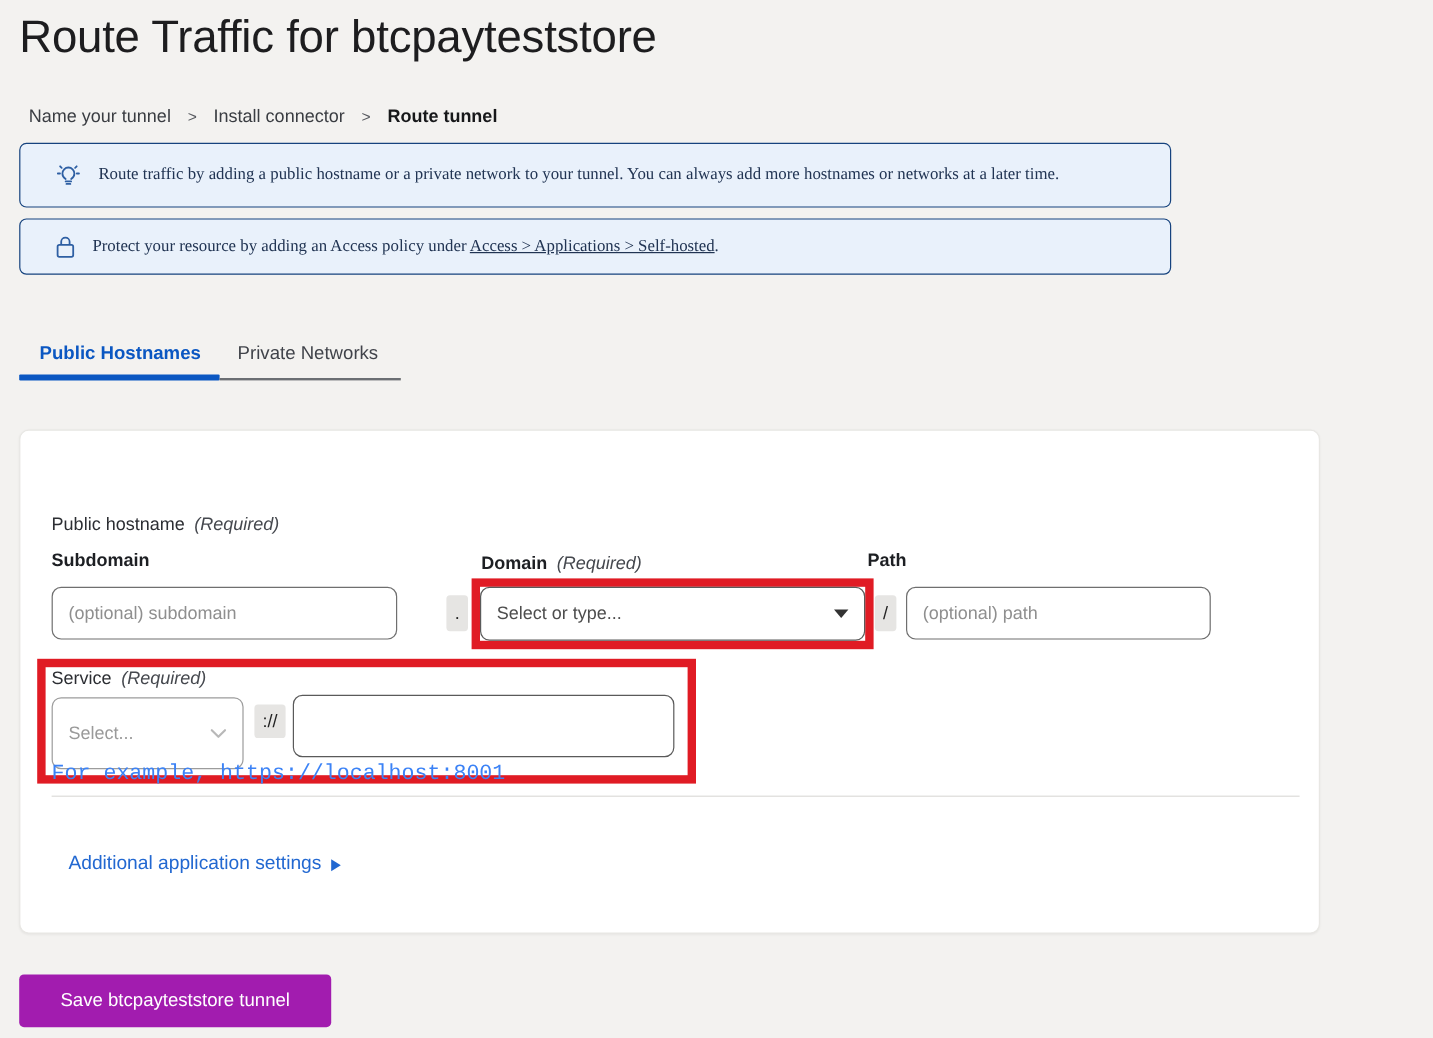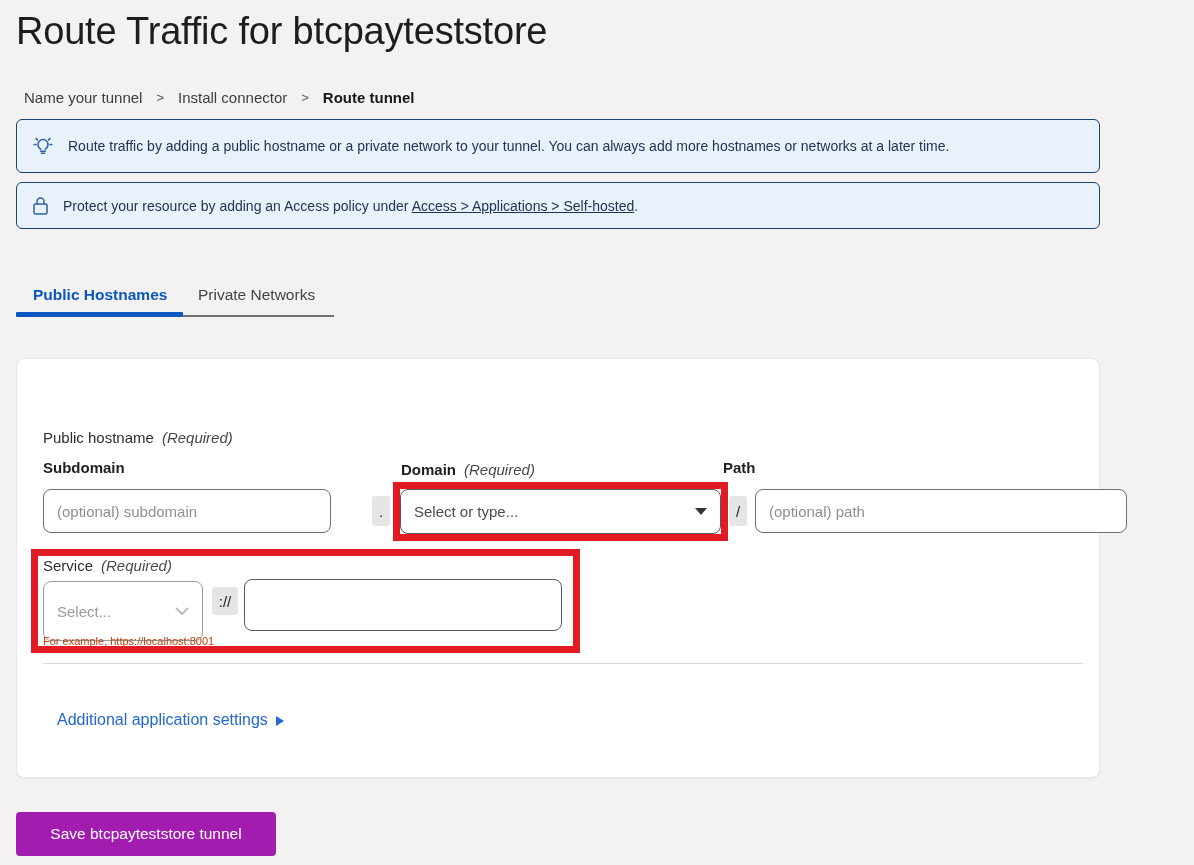--- a/index.html
+++ b/index.html
@@ -21,27 +21,27 @@
 
   .breadcrumb {
     left: 24px; top: 89px;
     display: flex; align-items: center; gap: 14px;
     font-size: 15px; color: #3a3d42;
   }
   .crumb-sep { color: #55585e; font-size: 13px; }
   .crumb-current { font-weight: bold; color: #17181a; }
 
   .banner {
-    left: 16px; width: 1084px;
+    left: 16px; width: 960px;
     background: #e9f1fb;
     border: 1px solid #16437e;
     border-radius: 6px;
     display: flex; align-items: center; gap: 13px;
-    padding: 0 14px;
-    font-size: 14px; color: #213453;
+    padding: 0 28px;
+    font-size: 14px; color: #213453; font-family: Liberation Serif, serif;
   }
   #banner-route { top: 119px; height: 54px; }
   #banner-access { top: 182px; height: 47px; }
   .banner a, .banner .banner-link {
     color: #213453; text-decoration: underline; cursor: pointer;
   }
   .banner-icon { flex: 0 0 auto; display: flex; align-items: center; }
 
   .tab-label { top: 286px; font-size: 15.5px; }
   #tab-public { left: 33px; font-weight: bold; color: #0b57c2; }
@@ -79,21 +79,21 @@
 
   .text-input {
     border: 1px solid #6f6f6f; border-radius: 8px;
     font-size: 15px; padding: 0 13px; color: #17181a;
     font-family: "Liberation Sans", sans-serif;
     background: #fff; outline: none;
   }
   .text-input::placeholder { color: #8f8f8f; opacity: 1; }
 
   #subdomain-input { left: 26px; top: 130px; width: 288px; height: 44px; }
-  #path-input { left: 738px; top: 130px; width: 372px; height: 44px; }
+  #path-input { left: 738px; top: 130px; width: 254px; height: 44px; }
 
   .sep-box {
     background: #e6e5e3; border-radius: 3px;
     display: flex; align-items: center; justify-content: center;
     font-size: 15px; color: #222;
   }
   #dot-sep { left: 355px; top: 137px; width: 18px; height: 30px; }
   #slash-sep { left: 712px; top: 137px; width: 18px; height: 30px; }
   #scheme-sep { left: 195px; top: 228px; width: 26px; height: 28px; font-size: 15px; }
 
@@ -119,21 +119,21 @@
     border-left: 6px solid transparent; border-right: 6px solid transparent;
     border-top: 7px solid #333;
   }
 
   #service-label { left: 26px; top: 198px; }
   #service-select {
     left: 26px; top: 222px; width: 160px; height: 60px;
     border: 1px solid #9c9c9c; color: #9a9a9a;
   }
   #service-input { left: 227px; top: 220px; width: 318px; height: 52px; border-color: #5a5a5a; }
-  #service-helper { left: 26px; top: 276px; font-size: 11px; color: #c2410c; }
+  #service-helper { left: 26px; top: 276px; font-size: 18px; color: #3b82f6; font-family: Liberation Mono, monospace; }
 
   #card-divider { left: 26px; top: 304px; width: 1040px; height: 1px; background: #dcdbd9; }
 
   #additional-settings-link {
     left: 40px; top: 352px;
     display: flex; align-items: center; gap: 8px;
     font-size: 16px; color: #2268d1; cursor: pointer;
   }
   .arrow-right {
     width: 0; height: 0;

